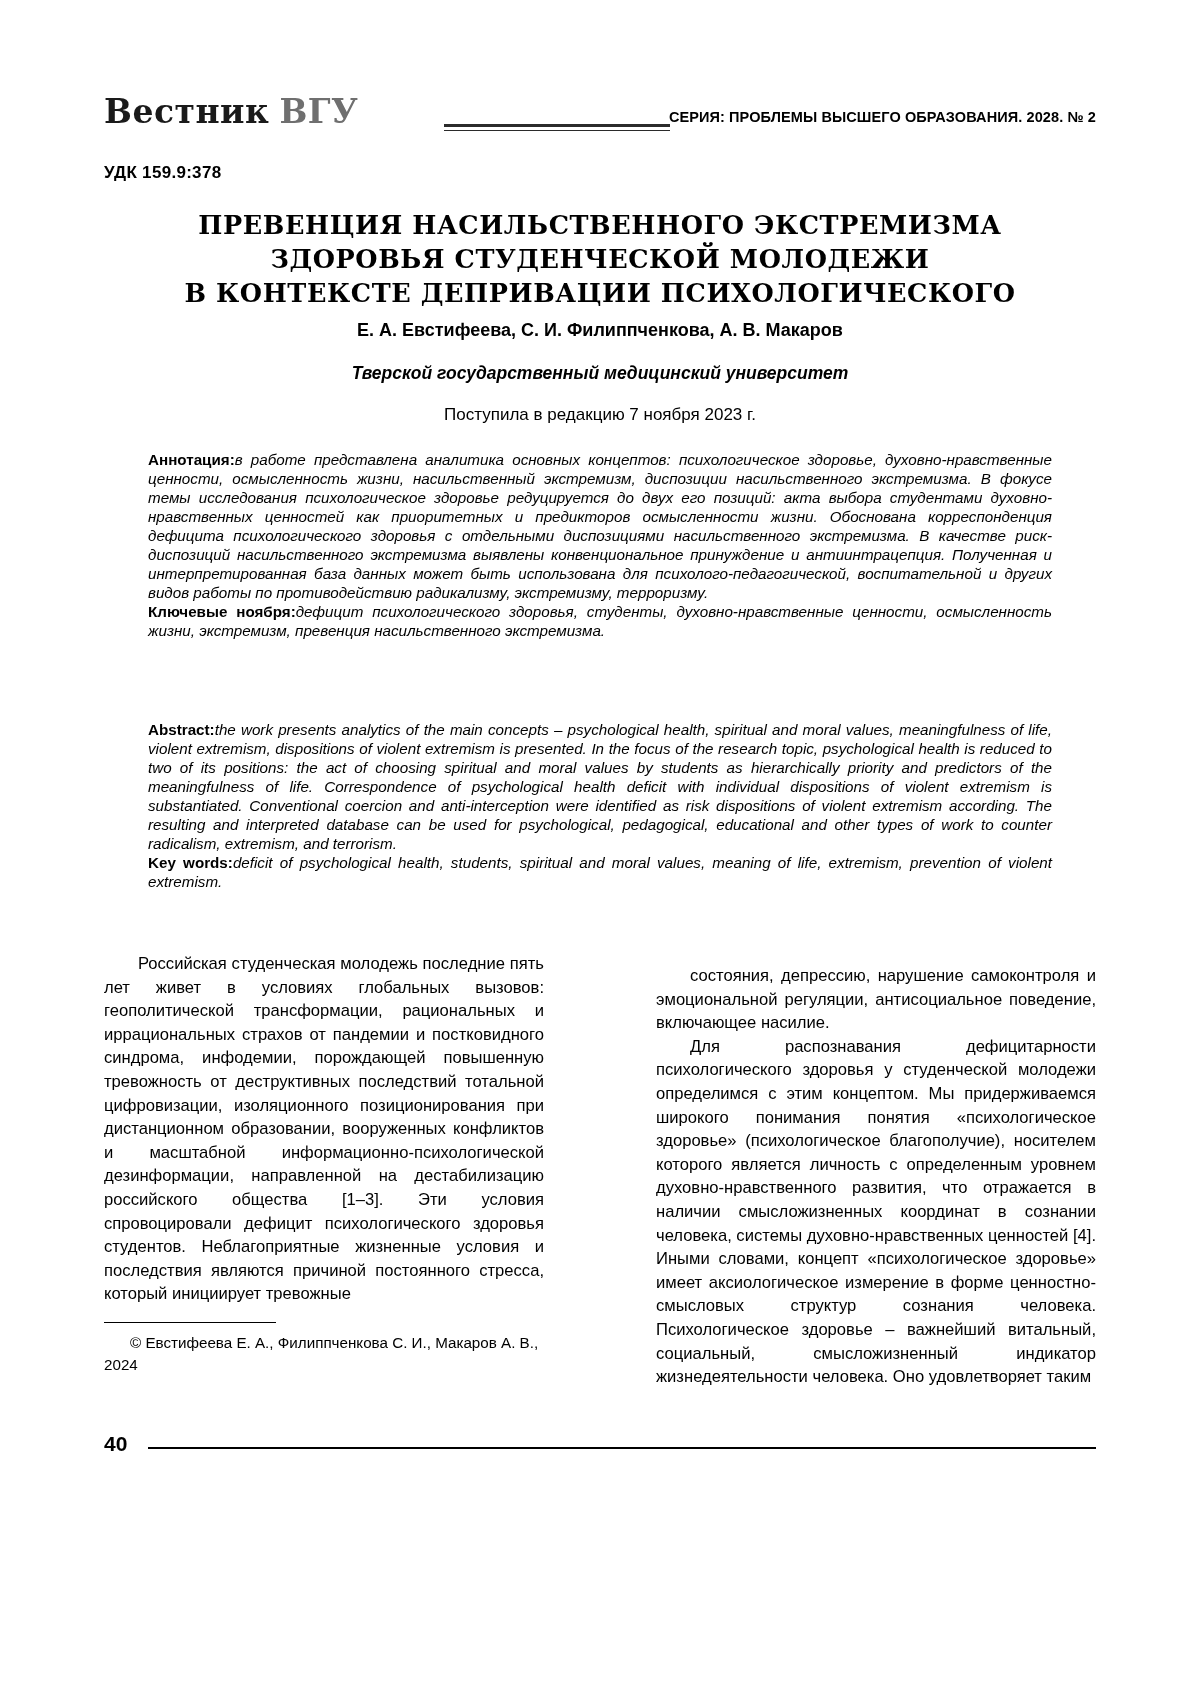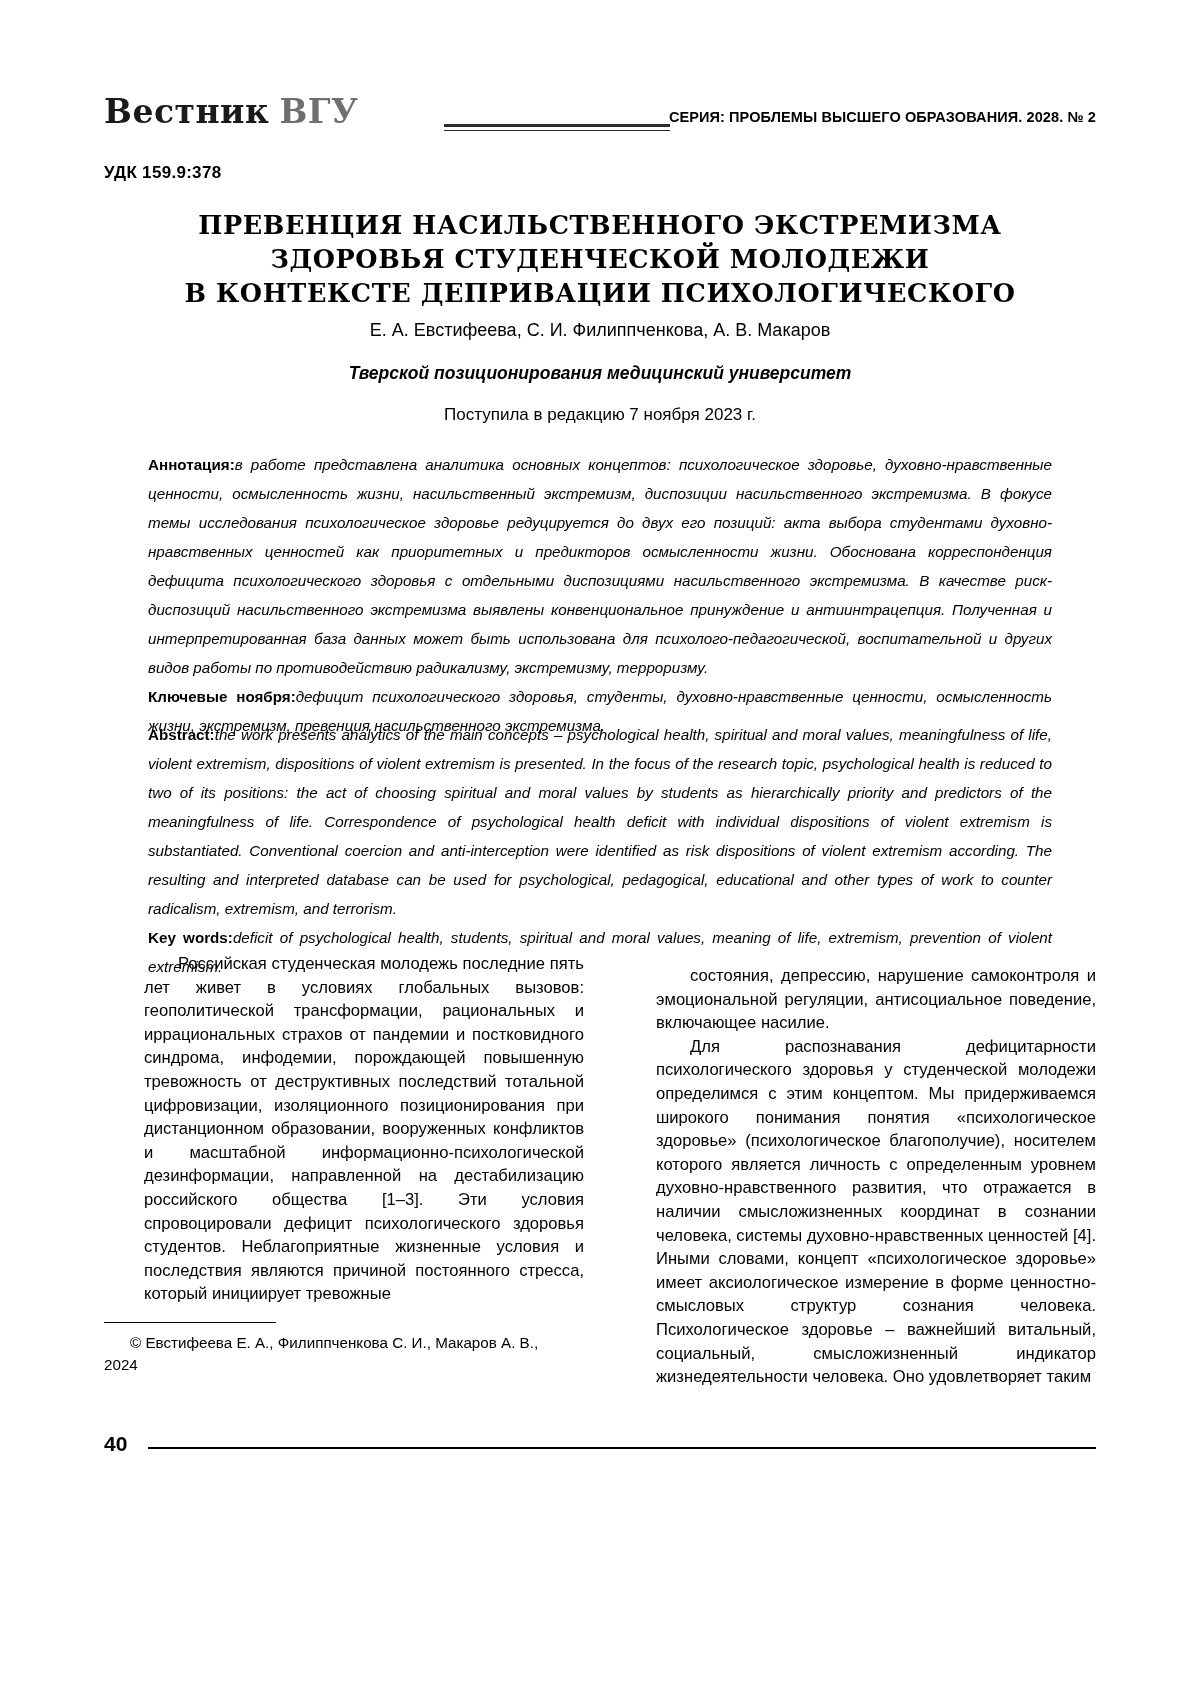--- a/index.html
+++ b/index.html
@@ -93,21 +93,21 @@
   }
   .title div { white-space: nowrap; }
 
   .authors {
     position: absolute;
     top: 320px;
     left: 104px;
     right: 104px;
     text-align: center;
     font-size: 18px;
-    font-weight: normal;
+    font-weight: bold;
   }
   .affiliation {
     position: absolute;
     top: 363px;
     left: 104px;
     right: 104px;
     text-align: center;
     font-size: 17.5px;
     font-weight: bold;
     font-style: italic;
@@ -120,21 +120,21 @@
     text-align: center;
     font-size: 17px;
   }
 
   
   .abstract-block {
     position: absolute;
     left: 148px;
     right: 148px;
     font-size: 15.2px;
-    line-height: 29px;
+    line-height: 19px;
     text-align: justify;
   }
   #abstract-ru { top: 450px; }
   #abstract-en { top: 708px; margin-top: 12px; }
 
   .abstract-block p { margin: 0; }
   .abstract-block .lead {
     font-weight: bold;
     font-style: normal;
   }
@@ -150,21 +150,21 @@
     height: 440px;
   }
   .col {
     position: absolute;
     top: 0;
     width: 440px;
     font-size: 16.6px;
     line-height: 23.6px;
     text-align: justify;
   }
-  .col.left { left: 0; margin-left: 40px; }
+  .col.left { left: 0; }
   .col.right { left: 552px; margin-top: 12px; }
   .col p { margin: 0; text-indent: 34px; }
 
   
   .footnote {
     position: absolute;
     top: 1322px;
     left: 104px;
     width: 440px;
     font-size: 15.2px;
@@ -215,21 +215,21 @@
 
   <div class="udk">УДК 159.9:378</div>
 
   <div class="title">
     <div>ПРЕВЕНЦИЯ НАСИЛЬСТВЕННОГО ЭКСТРЕМИЗМА</div>
     <div>ЗДОРОВЬЯ СТУДЕНЧЕСКОЙ МОЛОДЕЖИ</div>
     <div>В КОНТЕКСТЕ ДЕПРИВАЦИИ ПСИХОЛОГИЧЕСКОГО</div>
   </div>
 
   <div class="authors">Е. А. Евстифеева, С. И. Филиппченкова, А. В. Макаров</div>
-  <div class="affiliation">Тверской позиционирования медицинский университет</div>
+  <div class="affiliation">Тверской государственный медицинский университет</div>
   <div class="received">Поступила в редакцию 7 ноября 2023 г.</div>
 
   <div class="abstract-block" id="abstract-ru">
     <p><span class="lead">Аннотация:</span><span class="it">в работе представлена аналитика основных концептов: психологическое здоровье, духовно-нравственные ценности, осмысленность жизни, насильственный экстремизм, диспозиции насильственного экстремизма. В фокусе темы исследования психологическое здоровье редуцируется до двух его позиций: акта выбора студентами духовно-нравственных ценностей как приоритетных и предикторов осмысленности жизни. Обоснована корреспонденция дефицита психологического здоровья с отдельными диспозициями насильственного экстремизма. В качестве риск-диспозиций насильственного экстремизма выявлены конвенциональное принуждение и антиинтрацепция. Полученная и интерпретированная база данных может быть использована для психолого-педагогической, воспитательной и других видов работы по противодействию радикализму, экстремизму, терроризму.</span></p>
     <p class="kw-block"><span class="lead">Ключевые ноября:</span><span class="it">дефицит психологического здоровья, студенты, духовно-нравственные ценности, осмысленность жизни, экстремизм, превенция насильственного экстремизма.</span></p>
   </div>
 
   <div class="abstract-block" id="abstract-en">
     <p><span class="lead">Abstract:</span><span class="it">the work presents analytics of the main concepts – psychological health, spiritual and moral values, meaningfulness of life, violent extremism, dispositions of violent extremism is presented. In the focus of the research topic, psychological health is reduced to two of its positions: the act of choosing spiritual and moral values by students as hierarchically priority and predictors of the meaningfulness of life. Correspondence of psychological health deficit with individual dispositions of violent extremism is substantiated. Conventional coercion and anti-interception were identified as risk dispositions of violent extremism according. The resulting and interpreted database can be used for psychological, pedagogical, educational and other types of work to counter radicalism, extremism, and terrorism.</span></p>
     <p class="kw-block"><span class="lead">Key words:</span><span class="it">deficit of psychological health, students, spiritual and moral values, meaning of life, extremism, prevention of violent extremism.</span></p>

